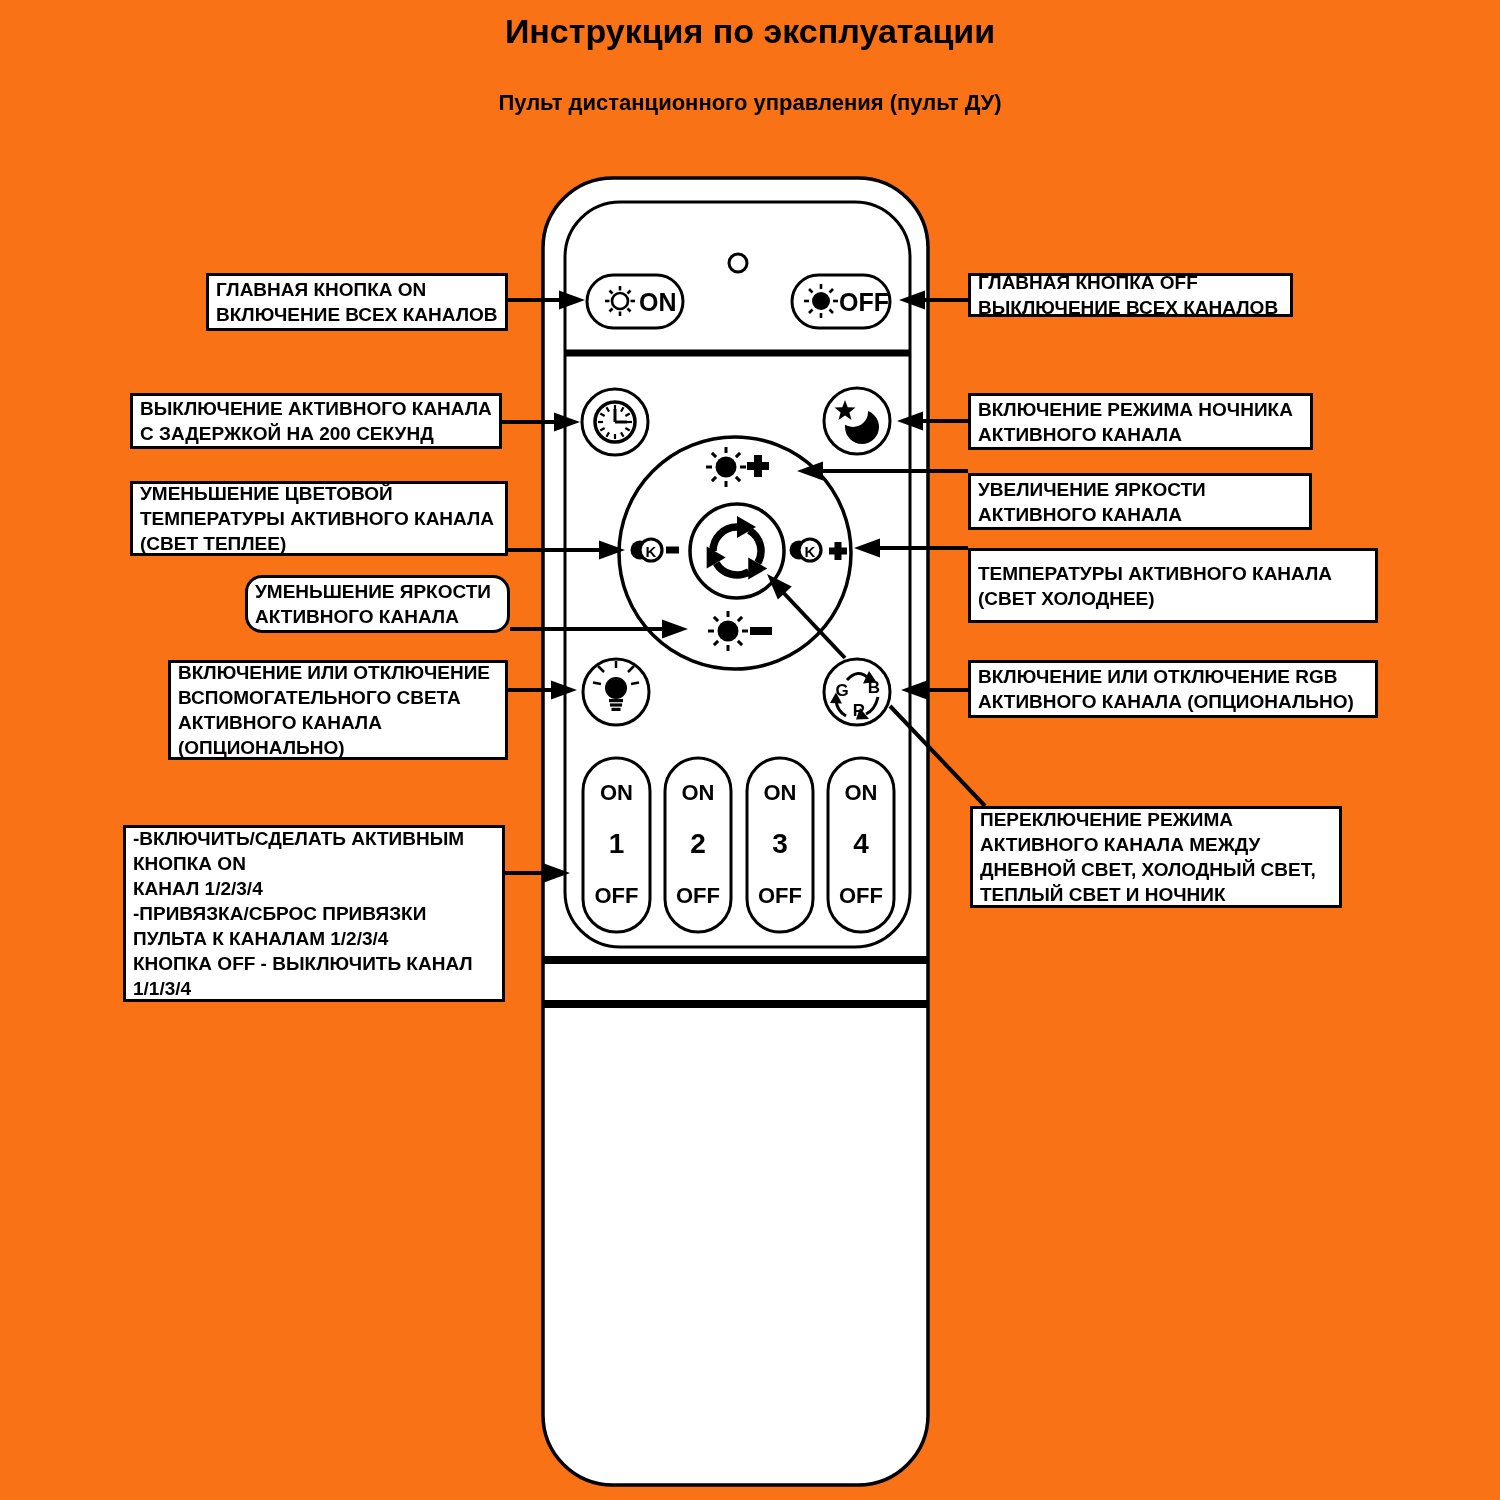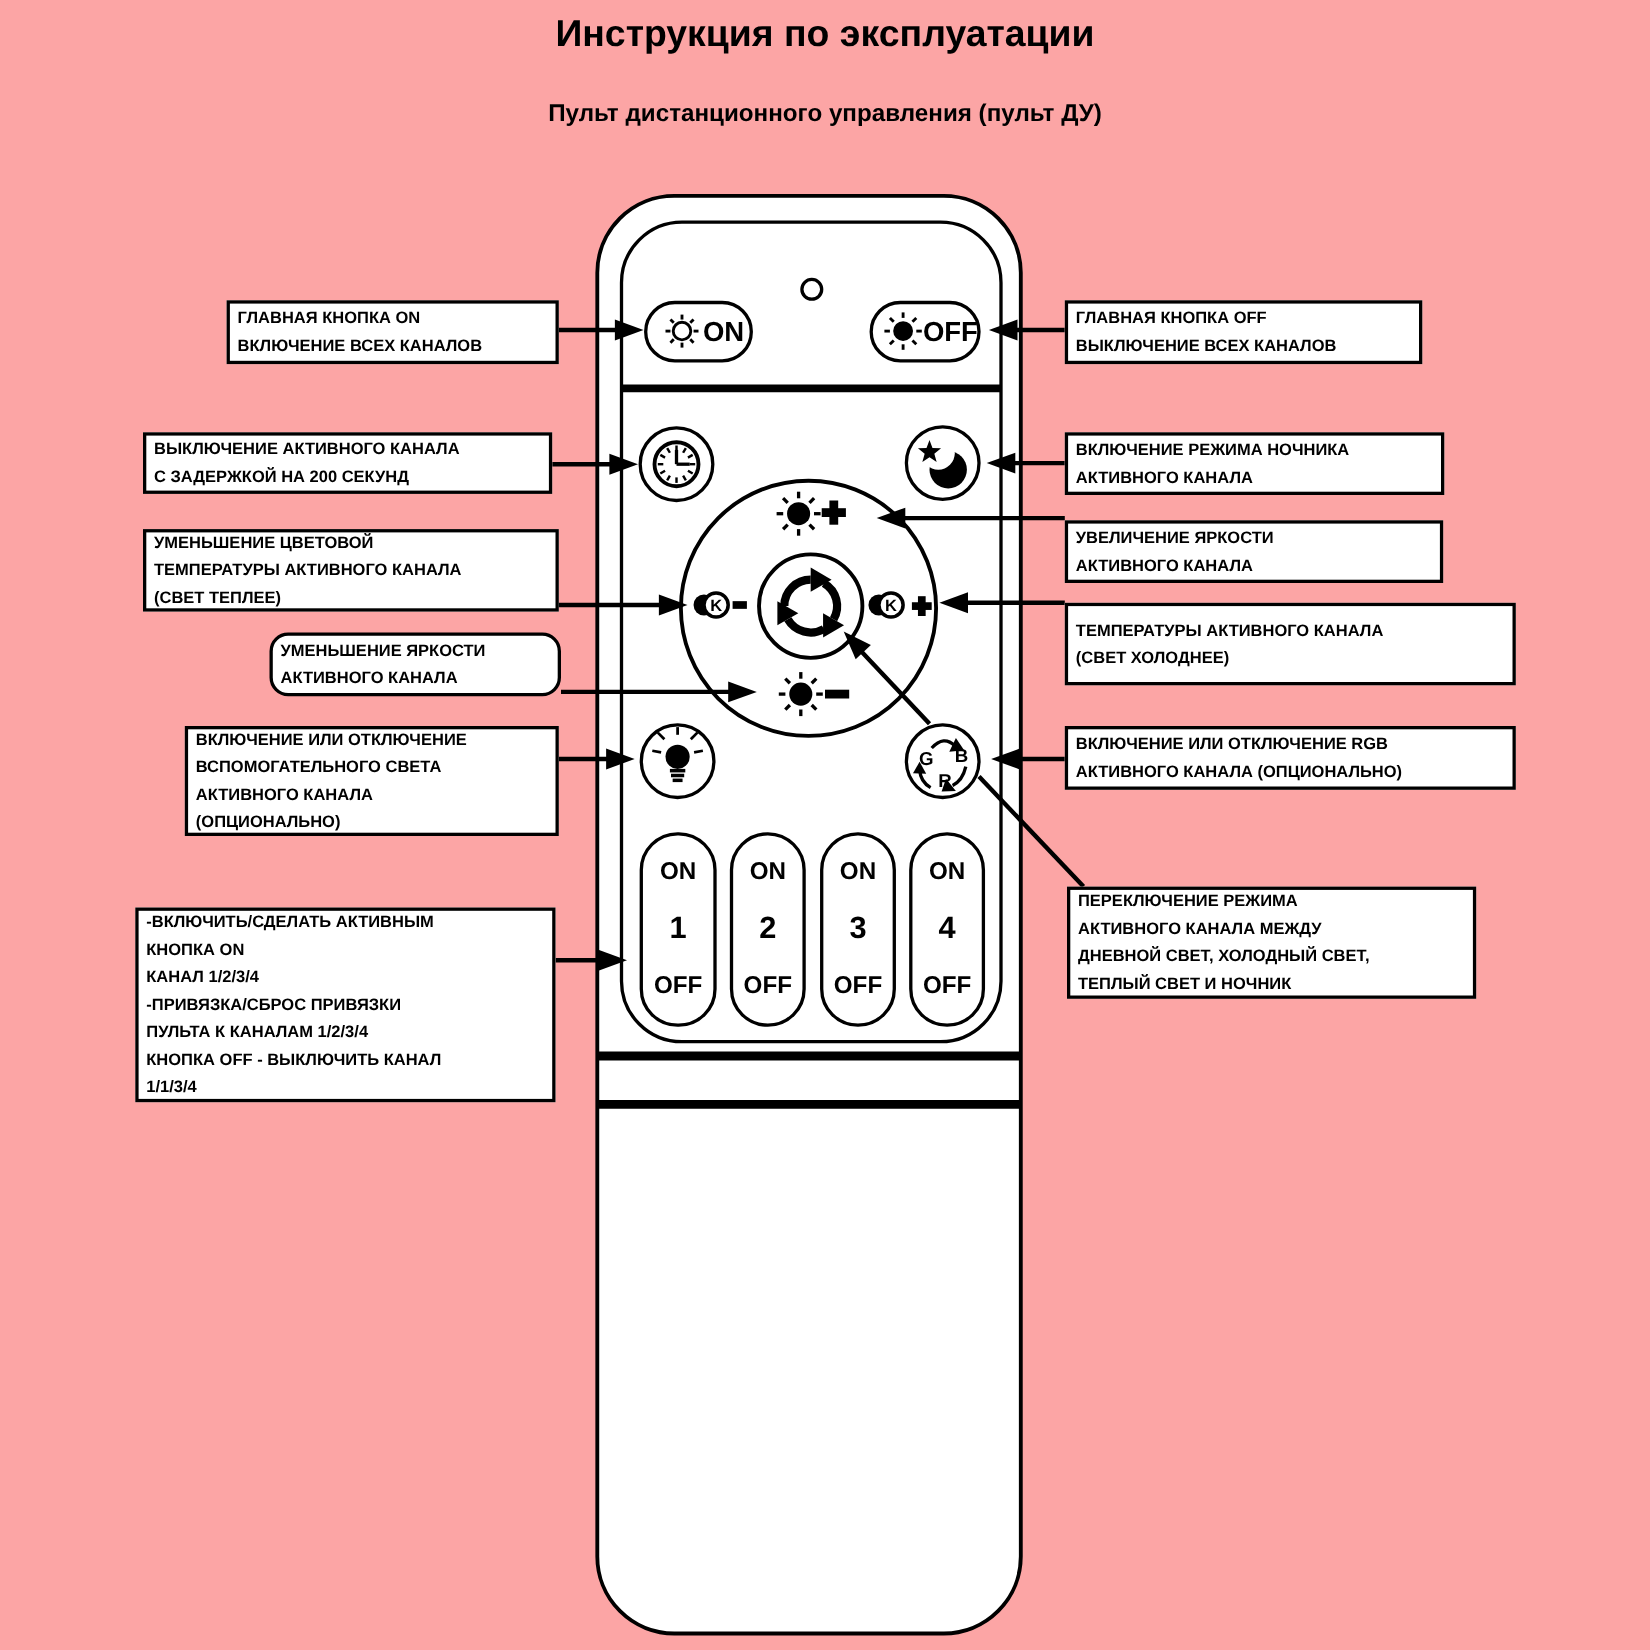--- a/index.html
+++ b/index.html
@@ -1,24 +1,24 @@
 <!DOCTYPE html>
 <html><head>
 <meta charset="utf-8">
 <style>
   html,body{margin:0;padding:0;background:#fff;}
-  .stage{position:relative;width:1500px;height:1500px;background:#fca5a5;overflow:hidden;
+  .stage{position:relative;width:1500px;height:1500px;background:#f97316;overflow:hidden;
          font-family:"Liberation Sans",sans-serif;color:#000;}
   .title{position:absolute;top:12px;left:0;width:100%;text-align:center;
          font-size:34px;font-weight:bold;}
   .subtitle{position:absolute;top:90px;left:0;width:100%;text-align:center;
          font-size:22px;font-weight:bold;}
   .diagram-svg{position:absolute;left:0;top:0;}
   .callout{position:absolute;border:3px solid #000;background:#fff;box-sizing:border-box;
-         font-size:15px;line-height:25px;font-weight:bold;padding:4px 7px;
+         font-size:19px;line-height:25px;font-weight:bold;padding:4px 7px;
          display:flex;flex-direction:column;justify-content:center;white-space:nowrap;}
   .callout .ln{display:block;}
   svg text{font-family:"Liberation Sans",sans-serif;font-weight:bold;fill:#000;}
 </style>
 </head>
 <body>
 
 <div class="stage">
 
   <div class="title">Инструкция по эксплуатации</div>
@@ -322,21 +322,21 @@
   <div class="callout" style="left:123px;top:825px;width:382px;height:177px;">
     <span class="ln">-ВКЛЮЧИТЬ/СДЕЛАТЬ АКТИВНЫМ</span>
     <span class="ln">КНОПКА ON</span>
     <span class="ln">КАНАЛ 1/2/3/4</span>
     <span class="ln">-ПРИВЯЗКА/СБРОС ПРИВЯЗКИ</span>
     <span class="ln">ПУЛЬТА К КАНАЛАМ 1/2/3/4</span>
     <span class="ln">КНОПКА OFF - ВЫКЛЮЧИТЬ КАНАЛ</span>
     <span class="ln">1/1/3/4</span>
   </div>
 
-  <div class="callout" style="left:968px;top:273px;width:325px;height:58px;">
+  <div class="callout" style="left:968px;top:273px;width:325px;height:44px;">
     <span class="ln">ГЛАВНАЯ КНОПКА OFF</span>
     <span class="ln">ВЫКЛЮЧЕНИЕ ВСЕХ КАНАЛОВ</span>
   </div>
   <div class="callout" style="left:968px;top:393px;width:345px;height:57px;">
     <span class="ln">ВКЛЮЧЕНИЕ РЕЖИМА НОЧНИКА</span>
     <span class="ln">АКТИВНОГО КАНАЛА</span>
   </div>
   <div class="callout" style="left:968px;top:473px;width:344px;height:57px;">
     <span class="ln">УВЕЛИЧЕНИЕ ЯРКОСТИ</span>
     <span class="ln">АКТИВНОГО КАНАЛА</span>

